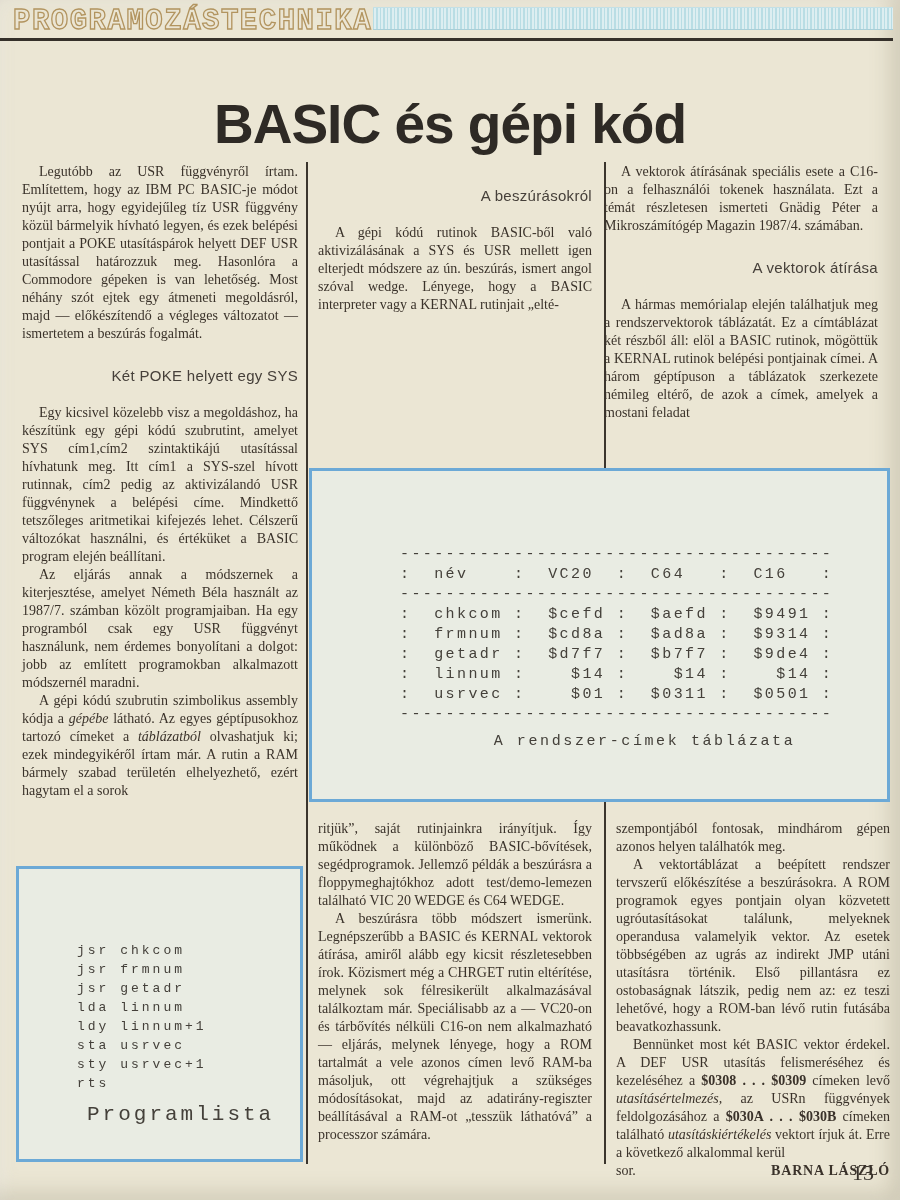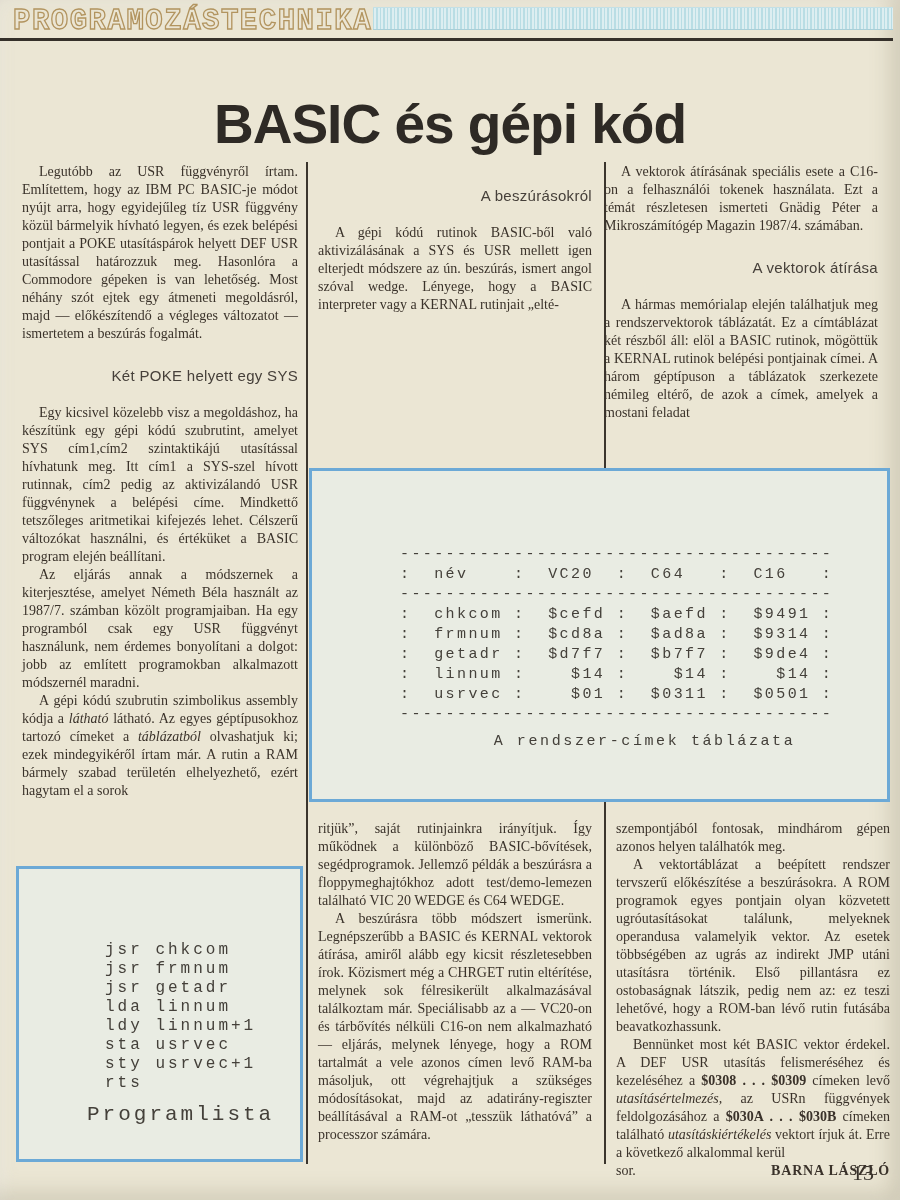--- a/index.html
+++ b/index.html
@@ -44,21 +44,21 @@
   
   .frame{position:absolute;border:3px solid #6ca9d6;background:#e9ece3;}
   #table-box{left:309px;top:468px;width:575px;height:328px;}
   #listing-box{left:16px;top:866px;width:281px;height:290px;}
   .mono{
     font-family:"Liberation Mono","DejaVu Sans Mono",monospace;
     color:#44403a;white-space:pre;
   }
   #table-pre{position:absolute;left:88px;top:74px;font-size:15px;line-height:20px;letter-spacing:2.4px;}
   #table-caption{position:absolute;left:16px;top:262px;width:100%;text-align:center;font-size:15px;letter-spacing:2.6px;padding-left:29px;}
-  #listing-pre{position:absolute;left:86px;top:72px;font-size:16px;line-height:19px;letter-spacing:3px;}
+  #listing-pre{position:absolute;left:58px;top:72px;font-size:13px;line-height:19px;letter-spacing:3px;}
   #listing-caption{position:absolute;left:68px;top:234px;font-size:21px;letter-spacing:3px;}
   
   .last-line{display:flex;justify-content:space-between;align-items:flex-start;}
   .author{font-weight:700;letter-spacing:.8px;}
   .page-number{
     position:absolute;left:852px;top:1160px;font-size:22px;color:#38322b;
     font-family:"Liberation Serif",serif;
   }
 </style>
 </head>
@@ -72,21 +72,21 @@
   <div class="article-title">BASIC és gépi kód</div>
 
   <div class="divider" id="divider-1"></div>
   <div class="divider" id="divider-2"></div>
 
   <div class="col" style="left:22px;top:163px;width:276px;">
     <p>Legutóbb az USR függvényről írtam. Említettem, hogy az IBM PC BASIC-je módot nyújt arra, hogy egyidejűleg tíz USR függvény közül bármelyik hívható legyen, és ezek belépési pontjait a POKE utasításpárok helyett DEF USR utasítással határozzuk meg. Hasonlóra a Commodore gépeken is van lehetőség. Most néhány szót ejtek egy átmeneti megoldásról, majd — előkészítendő a végleges változatot — ismertetem a beszúrás fogalmát.</p>
     <h2>Két POKE helyett egy SYS</h2>
     <p>Egy kicsivel közelebb visz a megoldáshoz, ha készítünk egy gépi kódú szubrutint, amelyet SYS cím1,cím2 szintaktikájú utasítással hívhatunk meg. Itt cím1 a SYS-szel hívott rutinnak, cím2 pedig az aktivizálandó USR függvénynek a belépési címe. Mindkettő tetszőleges aritmetikai kifejezés lehet. Célszerű változókat használni, és értéküket a BASIC program elején beállítani.</p>
     <p>Az eljárás annak a módszernek a kiterjesztése, amelyet Németh Béla használt az 1987/7. számban közölt programjaiban. Ha egy programból csak egy USR függvényt használunk, nem érdemes bonyolítani a dolgot: jobb az említett programokban alkalmazott módszernél maradni.</p>
-    <p><span>A gépi kódú szubrutin szimbolikus assembly kódja a </span><span class="it">látható</span><span> látható. Az egyes géptípusokhoz tartozó címeket a </span><span class="it">táblázatból</span><span> olvashatjuk ki; ezek mindegyikéről írtam már. A rutin a RAM bármely szabad területén elhelyezhető, ezért hagytam el a sorok</span></p>
+    <p><span>A gépi kódú szubrutin szimbolikus assembly kódja a </span><span class="it">gépébe</span><span> látható. Az egyes géptípusokhoz tartozó címeket a </span><span class="it">táblázatból</span><span> olvashatjuk ki; ezek mindegyikéről írtam már. A rutin a RAM bármely szabad területén elhelyezhető, ezért hagytam el a sorok</span></p>
   </div>
 
   <div class="col" style="left:318px;top:163px;width:274px;">
     <h2>A beszúrásokról</h2>
     <p>A gépi kódú rutinok BASIC-ből való aktivizálásának a SYS és USR mellett igen elterjedt módszere az ún. beszúrás, ismert angol szóval wedge. Lényege, hogy a BASIC interpreter vagy a KERNAL rutinjait „elté-</p>
   </div>
 
   <div class="col" style="left:584px;top:163px;width:274px;margin-left:20px;">
     <p>A vektorok átírásának speciális esete a C16-on a felhasználói tokenek használata. Ezt a témát részletesen ismerteti Gnädig Péter a Mikroszámítógép Magazin 1987/4. számában.</p>
     <h2>A vektorok átírása</h2>

